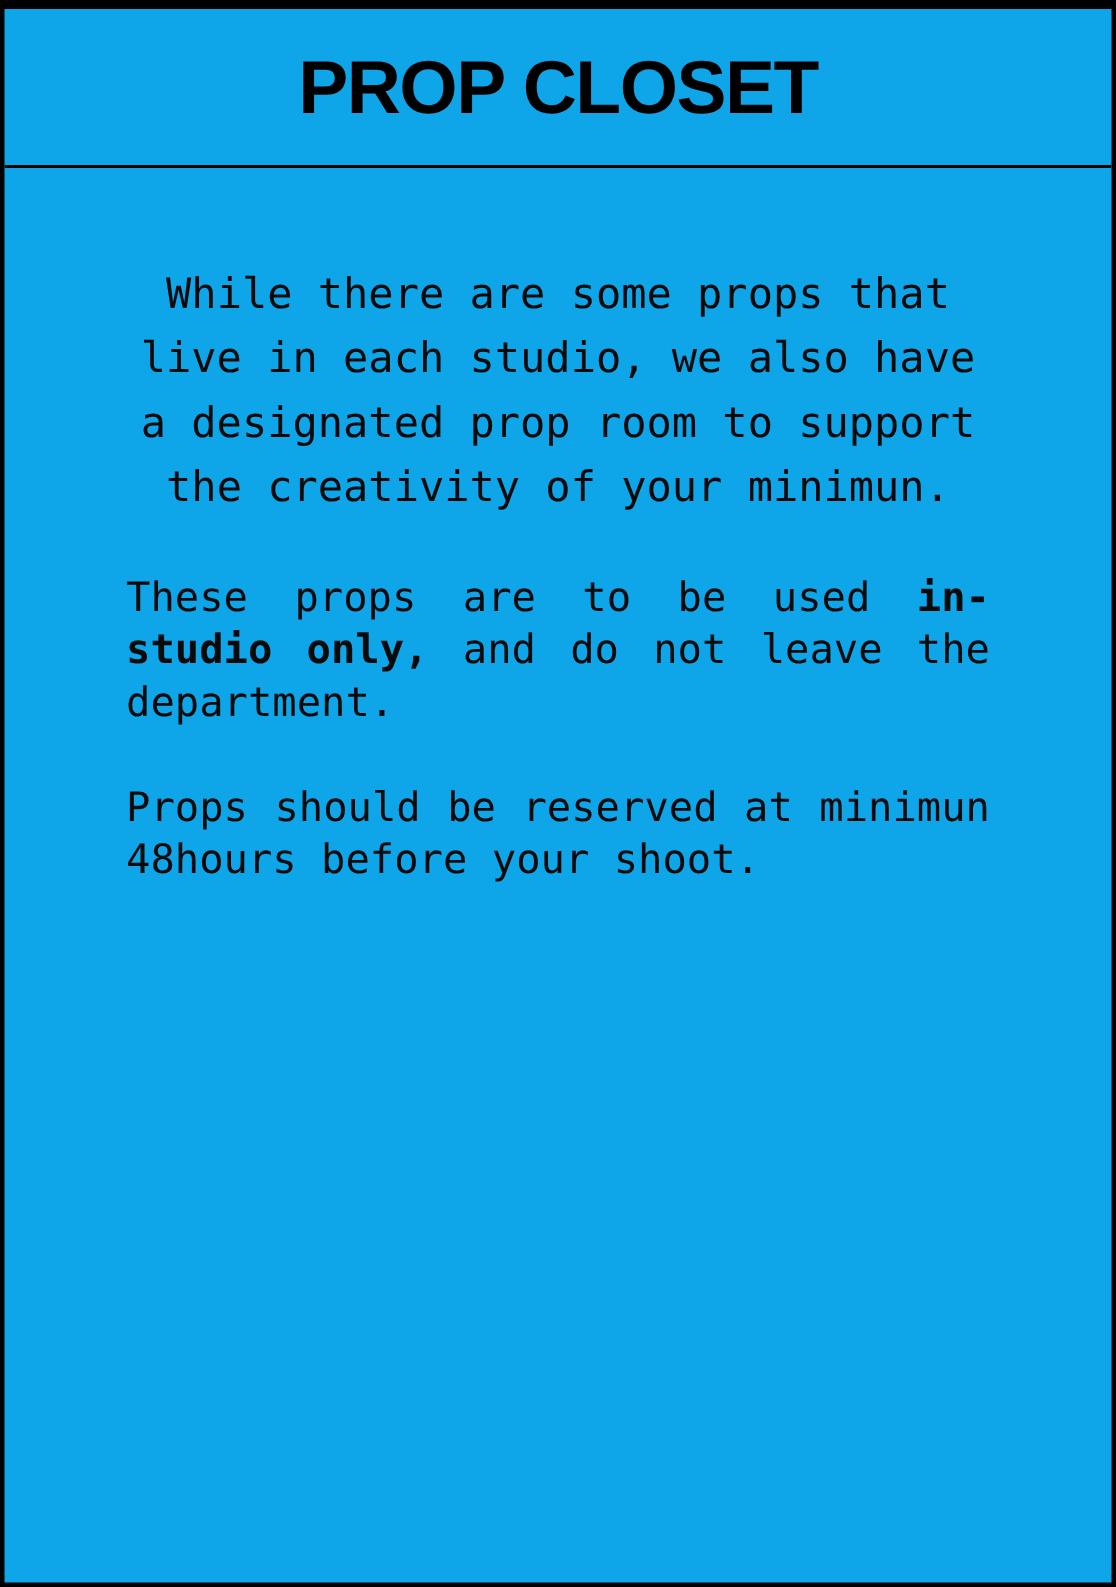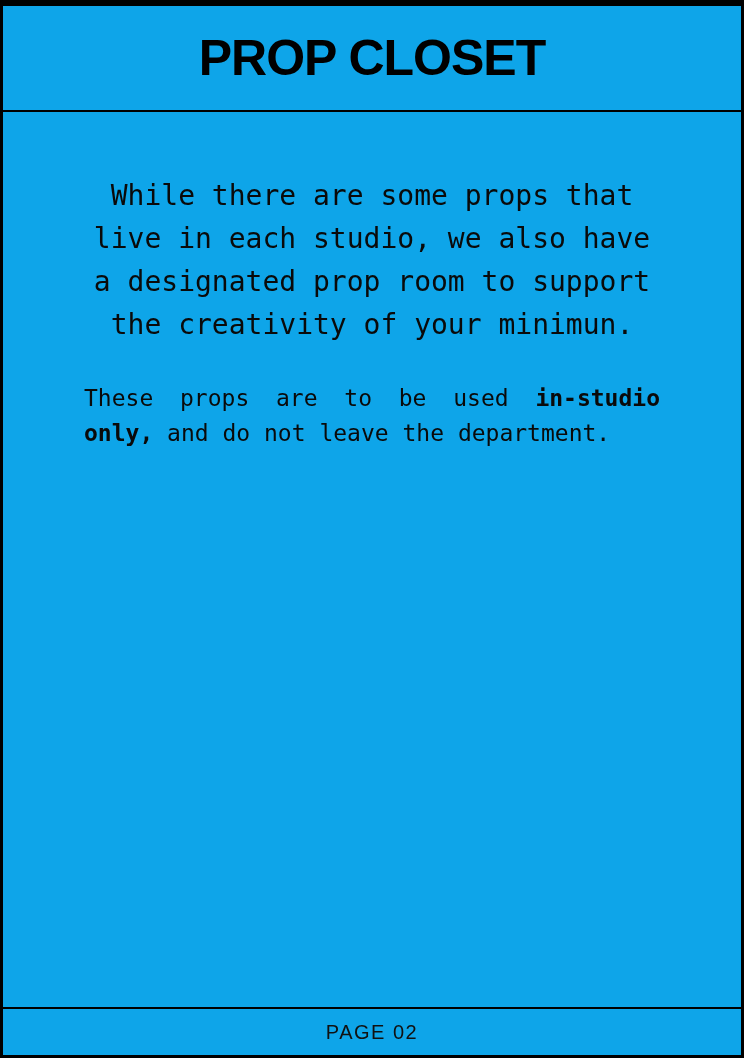--- a/index.html
+++ b/index.html
@@ -45,21 +45,21 @@
   }
   .intro {
     margin: 62px 0 0 0;
     font-size: 28px;
     line-height: 43px;
     text-align: center;
     white-space: pre-line;
   }
   .body-para {
     margin: 35px 0 0 0;
-    font-size: 23px;
+    font-size: 27px;
     line-height: 35px;
     text-align: justify;
   }
   .body-para .bold {
     font-weight: bold;
   }
   .url {
     color: inherit;
     text-decoration: none;
     word-break: keep-all;
@@ -91,21 +91,19 @@
   <main class="content">
 
     <p class="intro">While there are some props that
 live in each studio, we also have
 a designated prop room to support
 the creativity of your minimun.</p>
 
     <p class="body-para"><span>These props are to be used </span><span class="bold">in-studio only,</span><span> and do not leave the department.</span></p>
 
 
+    <p class="body-para">Props should be reserved at minimun 48hours before your shoot.</p>
 
 
   </main>
 
-  <footer class="footer">
-    <span class="page-number">PAGE 02</span>
-  </footer>
 
 </div>
 
 </body></html>

